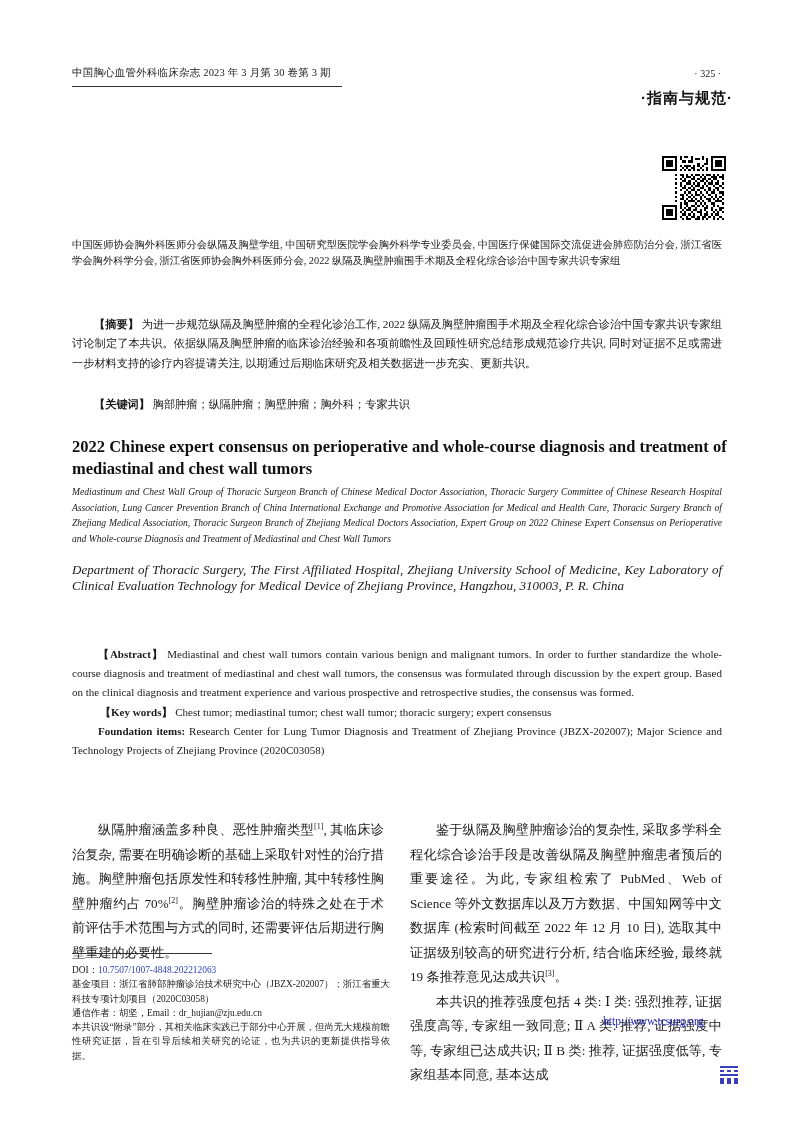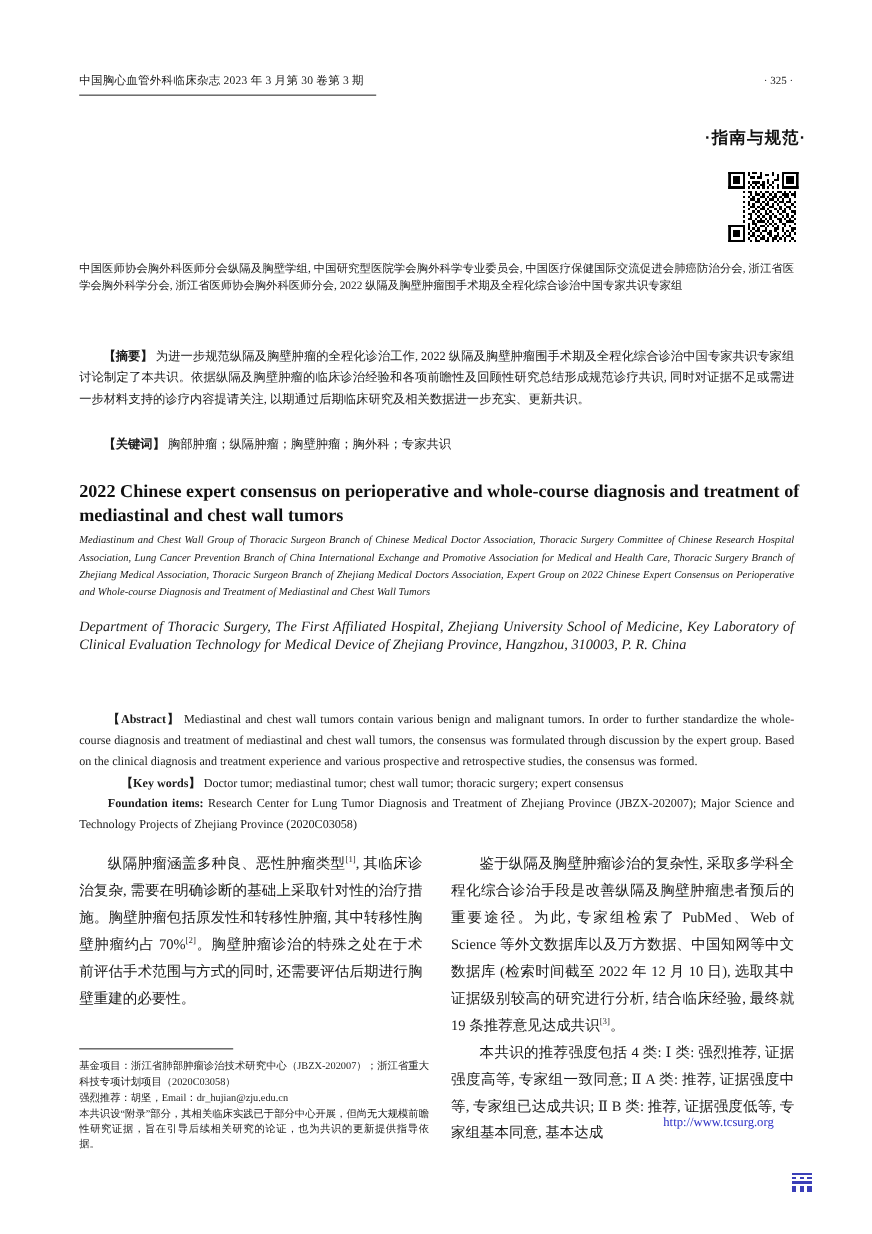--- a/index.html
+++ b/index.html
@@ -52,21 +52,21 @@
     top: 86px;
     width: 270px;
     height: 1px;
     background: #333;
   }
 
   
   .kicker {
     position: absolute;
     right: 60px;
-    top: 116px;
+    top: 89px;
     font-size: 15px;
     font-weight: bold;
     letter-spacing: 1px;
     color: #111;
     font-family: "Liberation Sans", "DejaVu Sans", sans-serif;
   }
 
   
   .qr-wrap {
     position: absolute;
@@ -202,38 +202,38 @@
   .en-keywords {
     position: absolute;
     left: 72px;
     top: 703px;
     width: 650px;
     font-size: 11px;
     line-height: 19.2px;
     color: #1a1a1a;
   }
   .en-keywords .lbl { font-weight: bold; }
-  .en-keywords .ind { margin-left: 38px; }
+  .en-keywords .ind { margin-left: 28px; }
   .en-funding {
     position: absolute;
     left: 72px;
     top: 722px;
     width: 650px;
     font-size: 11px;
     line-height: 19.2px;
     text-align: justify;
     color: #1a1a1a;
   }
   .en-funding .lbl { font-weight: bold; }
   .en-funding .ind { margin-left: 26px; margin-top: 10px; }
 
   
   .col {
     position: absolute;
-    top: 773px;
+    top: 818px;
     width: 312px;
     font-size: 13.2px;
     line-height: 24.5px;
     text-align: justify;
     text-justify: inter-ideograph;
     color: #1a1a1a;
   }
   .col-left { left: 72px; }
   .col-right { left: 410px; }
   .col p {
@@ -534,21 +534,21 @@
 
   <div class="en-affil">Mediastinum and Chest Wall Group of Thoracic Surgeon Branch of Chinese Medical Doctor Association, Thoracic Surgery Committee of Chinese Research Hospital Association, Lung Cancer Prevention Branch of China International Exchange and Promotive Association for Medical and Health Care, Thoracic Surgery Branch of Zhejiang Medical Association, Thoracic Surgeon Branch of Zhejiang Medical Doctors Association, Expert Group on 2022 Chinese Expert Consensus on Perioperative and Whole-course Diagnosis and Treatment of Mediastinal and Chest Wall Tumors</div>
   <div class="en-dept">Department of Thoracic Surgery, The First Affiliated Hospital, Zhejiang University School of Medicine, Key Laboratory of Clinical Evaluation Technology for Medical Device of Zhejiang Province, Hangzhou, 310003, P. R. China</div>
 
   <div class="en-abstract">
     <span class="ind lbl">【Abstract】</span>
     <span>Mediastinal and chest wall tumors contain various benign and malignant tumors. In order to further standardize the whole-course diagnosis and treatment of mediastinal and chest wall tumors, the consensus was formulated through discussion by the expert group. Based on the clinical diagnosis and treatment experience and various prospective and retrospective studies, the consensus was formed.</span>
   </div>
   <div class="en-keywords">
     <span class="ind lbl">【Key words】</span>
-    <span>Doctor tumor; mediastinal tumor; chest wall tumor; thoracic surgery; expert consensus</span>
+    <span>Chest tumor; mediastinal tumor; chest wall tumor; thoracic surgery; expert consensus</span>
   </div>
   <div class="en-funding">
     <span class="ind lbl">Foundation items:</span>
     <span>Research Center for Lung Tumor Diagnosis and Treatment of Zhejiang Province (JBZX-202007); Major Science and Technology Projects of Zhejiang Province (2020C03058)</span>
   </div>
 
   <div class="col col-left">
     <p>
       <span>纵隔肿瘤涵盖多种良、恶性肿瘤类型</span><sup>[1]</sup><span>, 其临床诊治复杂, 需要在明确诊断的基础上采取针对性的治疗措施。胸壁肿瘤包括原发性和转移性肿瘤, 其中转移性胸壁肿瘤约占 70%</span><sup>[2]</sup><span>。胸壁肿瘤诊治的特殊之处在于术前评估手术范围与方式的同时, 还需要评估后期进行胸壁重建的必要性。</span>
     </p>
@@ -556,22 +556,25 @@
 
   <div class="col col-right">
     <p>
       <span>鉴于纵隔及胸壁肿瘤诊治的复杂性, 采取多学科全程化综合诊治手段是改善纵隔及胸壁肿瘤患者预后的重要途径。为此, 专家组检索了 PubMed、Web of Science 等外文数据库以及万方数据、中国知网等中文数据库 (检索时间截至 2022 年 12 月 10 日), 选取其中证据级别较高的研究进行分析, 结合临床经验, 最终就 19 条推荐意见达成共识</span><sup>[3]</sup><span>。</span>
     </p>
     <p>本共识的推荐强度包括 4 类: Ⅰ 类: 强烈推荐, 证据强度高等, 专家组一致同意; Ⅱ A 类: 推荐, 证据强度中等, 专家组已达成共识; Ⅱ B 类: 推荐, 证据强度低等, 专家组基本同意, 基本达成</p>
   </div>
 
   <div class="fn-rule"></div>
   <div class="footnote">
+    <div class="fn-line">
+      <span>DOI：</span><span class="doi-link">10.7507/1007-4848.202212063</span>
+    </div>
     <div class="fn-line">基金项目：浙江省肺部肿瘤诊治技术研究中心（JBZX-202007）；浙江省重大科技专项计划项目（2020C03058）</div>
-    <div class="fn-line">强烈推荐：胡坚，Email：dr_hujian@zju.edu.cn</div>
+    <div class="fn-line">通信作者：胡坚，Email：dr_hujian@zju.edu.cn</div>
     <div class="fn-line">本共识设“附录”部分，其相关临床实践已于部分中心开展，但尚无大规模前瞻性研究证据，旨在引导后续相关研究的论证，也为共识的更新提供指导依据。</div>
   </div>
 
   <div class="footer-url">http://www.tcsurg.org</div>
   <div class="footer-mark">
     <svg width="22" height="22" viewBox="0 0 22 22" shape-rendering="crispEdges" aria-hidden="true">
       <g fill="#3a3fb8">
         <rect x="2" y="2" width="18" height="2"></rect>
         <rect x="2" y="6" width="4" height="2"></rect>
           <rect x="9" y="6" width="4" height="2"></rect>

